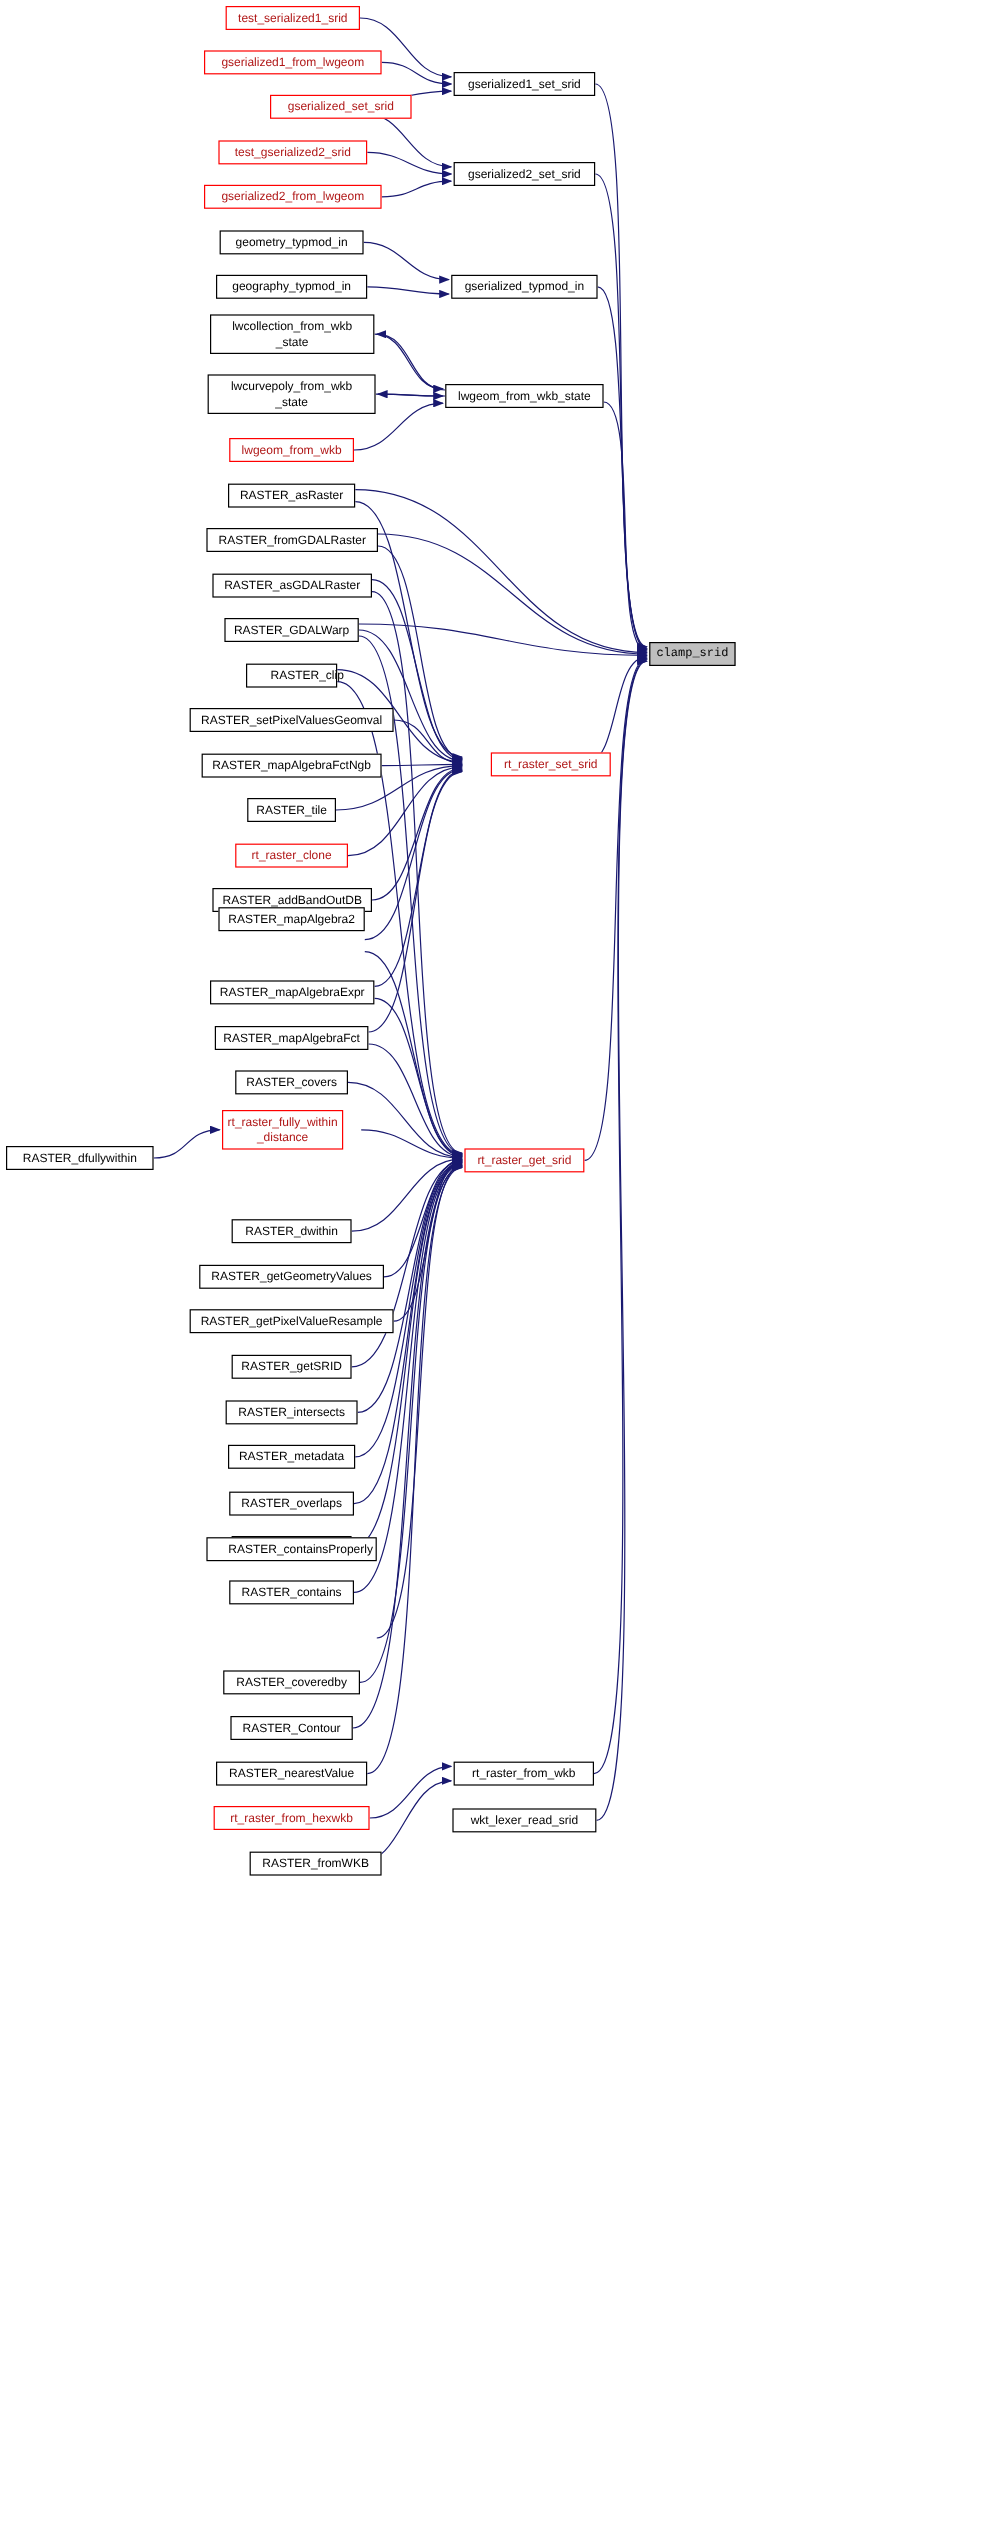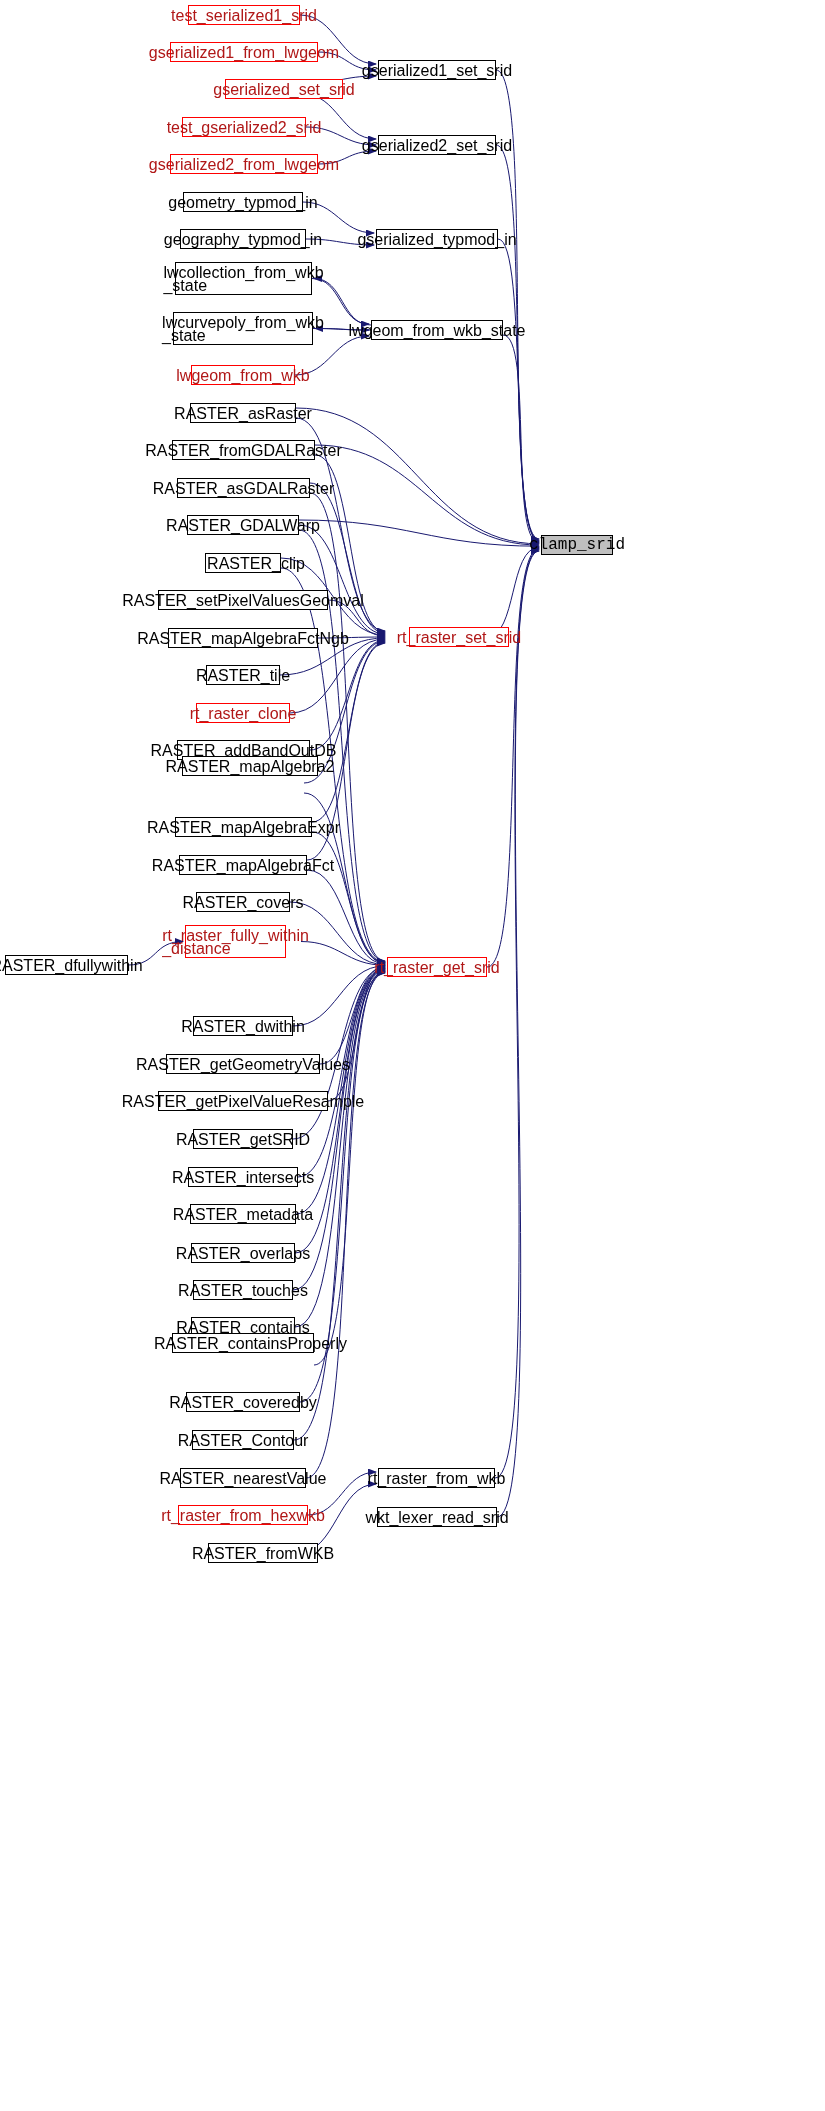--- a/index.html
+++ b/index.html
@@ -9,22 +9,22 @@
   body{width:825px;height:2111px;position:relative;overflow:hidden;
        font-family:"Liberation Sans", sans-serif;}
   #graph{position:absolute;left:0;top:0;width:825px;height:2111px;}
   #edge-layer{position:absolute;left:0;top:0;}
   .edge{fill:none;stroke:var(--edge);stroke-width:1px;}
   #nodes{position:absolute;left:0;top:0;width:100%;height:100%;}
   .node{
     position:absolute;box-sizing:border-box;
     background:var(--node-fill);border:1px solid var(--nb);
     display:flex;align-items:center;justify-content:center;
-    text-align:left;white-space:pre-line;
-    font-size:16px;line-height:13px;color:#000;padding:0 2px;cursor:pointer;
+    text-align:center;white-space:pre-line;
+    font-size:10px;line-height:13px;color:#000;padding:0 2px;cursor:pointer;
   }
   .node.red{border-color:var(--red);color:#b01717;}
   .node.focus{background:var(--focus-fill);cursor:default;}
 </style>
 </head>
 <body>
 
 <div id="graph">
   <svg id="edge-layer" width="825" height="2111" viewBox="0 0 825 2111" xmlns="http://www.w3.org/2000/svg">
     <defs>
@@ -110,37 +110,37 @@
       <div class="node plain" style="left: 190px; top: 403px; width: 106px; height: 20px;">RASTER_asRaster</div>
       <div class="node plain" style="left: 172px; top: 440px; width: 143px; height: 20px;">RASTER_fromGDALRaster</div>
       <div class="node plain" style="left: 177px; top: 478px; width: 133px; height: 20px;">RASTER_asGDALRaster</div>
       <div class="node plain" style="left: 187px; top: 515px; width: 112px; height: 20px;">RASTER_GDALWarp</div>
       <div class="node plain" style="left: 205px; top: 553px; width: 76px; height: 20px; padding-left: 28px;">RASTER_clip</div>
       <div class="node plain" style="left: 158px; top: 590px; width: 170px; height: 20px;">RASTER_setPixelValuesGeomval</div>
       <div class="node plain" style="left: 168px; top: 628px; width: 150px; height: 20px;">RASTER_mapAlgebraFctNgb</div>
       <div class="node plain" style="left: 206px; top: 665px; width: 74px; height: 20px;">RASTER_tile</div>
       <div class="node red" style="left: 196px; top: 703px; width: 94px; height: 20px;">rt_raster_clone</div>
       <div class="node plain" style="left: 177px; top: 740px; width: 133px; height: 20px;">RASTER_addBandOutDB</div>
-      <div class="node plain" style="left: 182px; top: 756px; width: 136px; height: 20px;">RASTER_mapAlgebra2</div>
+      <div class="node plain" style="left: 182px; top: 756px; width: 122px; height: 20px;">RASTER_mapAlgebra2</div>
       <div class="node plain" style="left: 175px; top: 817px; width: 137px; height: 20px;">RASTER_mapAlgebraExpr</div>
       <div class="node plain" style="left: 179px; top: 855px; width: 128px; height: 20px;">RASTER_mapAlgebraFct</div>
       <div class="node plain" style="left: 196px; top: 892px; width: 94px; height: 20px;">RASTER_covers</div>
       <div class="node red" style="left: 185px; top: 925px; width: 101px; height: 33px;">rt_raster_fully_within
 _distance</div>
       <div class="node plain" style="left: 5px; top: 955px; width: 123px; height: 20px;">RASTER_dfullywithin</div>
       <div class="node plain" style="left: 193px; top: 1016px; width: 100px; height: 20px;">RASTER_dwithin</div>
       <div class="node plain" style="left: 166px; top: 1054px; width: 154px; height: 20px;">RASTER_getGeometryValues</div>
       <div class="node plain" style="left: 158px; top: 1091px; width: 170px; height: 20px;">RASTER_getPixelValueResample</div>
       <div class="node plain" style="left: 193px; top: 1129px; width: 100px; height: 20px;">RASTER_getSRID</div>
       <div class="node plain" style="left: 188px; top: 1167px; width: 110px; height: 20px;">RASTER_intersects</div>
       <div class="node plain" style="left: 190px; top: 1204px; width: 106px; height: 20px;">RASTER_metadata</div>
       <div class="node plain" style="left: 191px; top: 1243px; width: 104px; height: 20px;">RASTER_overlaps</div>
       <div class="node plain" style="left: 193px; top: 1280px; width: 100px; height: 20px;">RASTER_touches</div>
       <div class="node plain" style="left: 191px; top: 1317px; width: 104px; height: 20px;">RASTER_contains</div>
-      <div class="node plain" style="left: 172px; top: 1333px; width: 142px; height: 20px; padding-left: 17px;">RASTER_containsProperly</div>
+      <div class="node plain" style="left: 172px; top: 1281px; width: 142px; height: 20px; padding-left: 17px;">RASTER_containsProperly</div>
       <div class="node plain" style="left: 186px; top: 1392px; width: 114px; height: 20px;">RASTER_coveredby</div>
       <div class="node plain" style="left: 192px; top: 1430px; width: 102px; height: 20px;">RASTER_Contour</div>
       <div class="node plain" style="left: 180px; top: 1468px; width: 126px; height: 20px;">RASTER_nearestValue</div>
       <div class="node red" style="left: 178px; top: 1505px; width: 130px; height: 20px;">rt_raster_from_hexwkb</div>
       <div class="node plain" style="left: 188px; top: 1543px; width: 110px; height: 20px; margin-left: 20px;">RASTER_fromWKB</div>
       <div class="node plain" style="left: 378px; top: 60px; width: 118px; height: 20px;">gserialized1_set_srid</div>
       <div class="node plain" style="left: 378px; top: 135px; width: 118px; height: 20px;">gserialized2_set_srid</div>
       <div class="node plain" style="left: 376px; top: 229px; width: 122px; height: 20px;">gserialized_typmod_in</div>
       <div class="node plain" style="left: 371px; top: 320px; width: 132px; height: 20px;">lwgeom_from_wkb_state</div>
       <div class="node red" style="left: 387px; top: 627px; width: 100px; height: 20px; margin-left: 22px;">rt_raster_set_srid</div>

